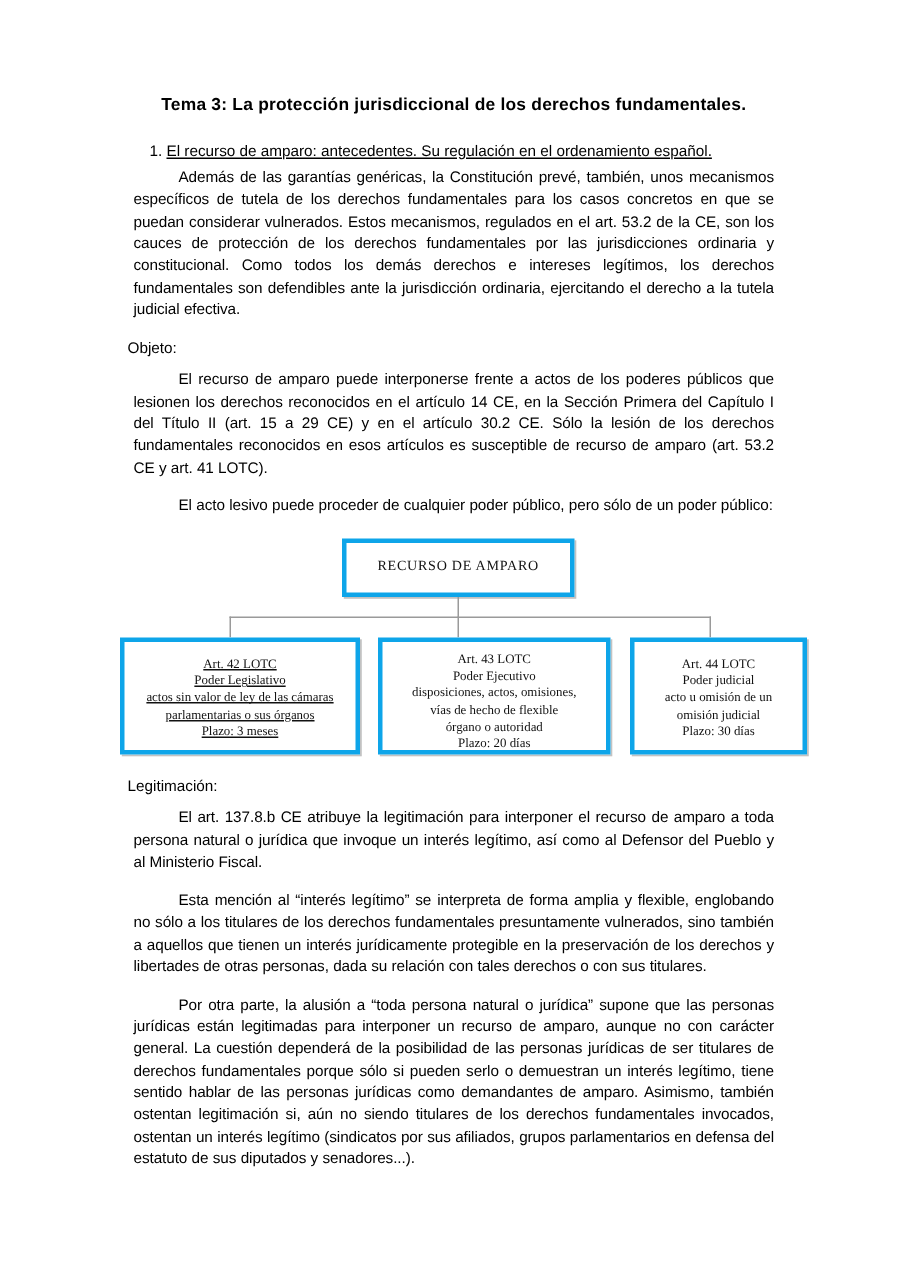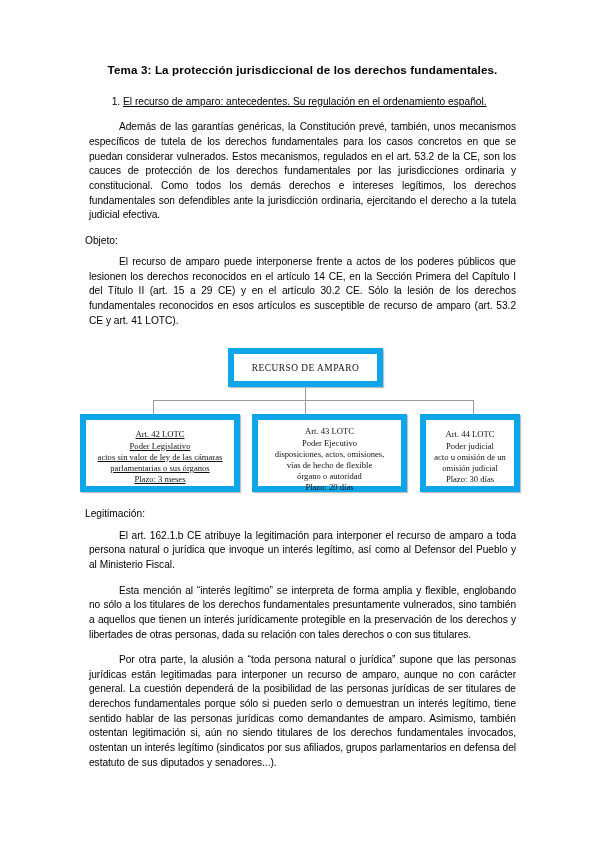--- a/index.html
+++ b/index.html
@@ -25,21 +25,21 @@
   }
   .doc-title {
     font-size: 11.6px;
     font-weight: bold;
     text-align: center;
     letter-spacing: 0.15px;
     margin: 0 0 17px 0;
     line-height: 1.35;
   }
   ol.numbered {
-    margin: 12px;
+    margin: 0;
     padding: 0 0 0 26px;
     list-style-type: decimal;
   }
   ol.numbered > li {
     font-size: 10.2px;
     line-height: 1.35;
   }
   ol.numbered > li > span {
     text-decoration: underline;
   }
@@ -63,21 +63,21 @@
   
   .diagram {
     position: relative;
     width: 440px;
     height: 152px;
     margin: 9px 0 0 -5px;
   }
   .dbox {
     position: absolute;
     box-sizing: border-box;
-    border: 6px solid #0ea5e9;
+    border: 3px solid #0ea5e9;
     background: #ffffff;
     font-family: "Liberation Serif", serif;
     font-size: 8.6px;
     line-height: 1.30;
     text-align: center;
     color: #111111;
     box-shadow: 1.2px 1.2px 0 rgba(120,120,120,0.45);
   }
   .dbox-top {
     left: 148px;
@@ -90,21 +90,21 @@
     align-items: center;
     justify-content: center;
   }
   .dbox-leaf {
     top: 70px;
     height: 78px;
     padding: 9px 4px 0 4px;
   }
   .dbox-a { left: 0px;   width: 160px; text-decoration: underline; }
   .dbox-b { left: 172px; width: 155px; padding-top: 6px; }
-  .dbox-c { left: 340px; width: 100px; }
+  .dbox-c { left: 340px; width: 118px; }
   .dline {
     position: absolute;
     background: #9a9a9a;
   }
   .stem      { left: 225px; top: 43px;  width: 1px; height: 14px; }
   .bus       { left: 73px;  top: 56px;  width: 321px; height: 1px; }
   .drop-a    { left: 73px;  top: 56px;  width: 1px; height: 14px; }
   .drop-b    { left: 225px; top: 56px;  width: 1px; height: 14px; }
   .drop-c    { left: 393px; top: 56px;  width: 1px; height: 14px; }
 </style>
@@ -118,20 +118,21 @@
   <ol class="numbered">
     <li><span>El recurso de amparo: antecedentes. Su regulación en el ordenamiento español.</span></li>
   </ol>
 
   <p class="body">Además de las garantías genéricas, la Constitución prevé, también, unos mecanismos específicos de tutela de los derechos fundamentales para los casos concretos en que se puedan considerar vulnerados. Estos mecanismos, regulados en el art. 53.2 de la CE, son los cauces de protección de los derechos fundamentales por las jurisdicciones ordinaria y constitucional. Como todos los demás derechos e intereses legítimos, los derechos fundamentales son defendibles ante la jurisdicción ordinaria, ejercitando el derecho a la tutela judicial efectiva.</p>
 
   <div class="section-head">Objeto:</div>
   <div class="gap-sm"></div>
   <p class="body">El recurso de amparo puede interponerse frente a actos de los poderes públicos que lesionen los derechos reconocidos en el artículo 14 CE, en la Sección Primera del Capítulo I del Título II (art. 15 a 29 CE) y en el artículo 30.2 CE. Sólo la lesión de los derechos fundamentales reconocidos en esos artículos es susceptible de recurso de amparo (art. 53.2 CE y art. 41 LOTC).</p>
   <div class="gap-sm"></div>
+  <p class="body">El acto lesivo puede proceder de cualquier poder público, pero sólo de un poder público:</p>
 
   <div class="diagram">
 
     <div class="dbox dbox-top">
       <span>RECURSO DE AMPARO</span>
     </div>
 
     <div class="dline stem"></div>
     <div class="dline bus"></div>
     <div class="dline drop-a"></div>
@@ -160,19 +161,19 @@
       <div>Poder judicial</div>
       <div>acto u omisión de un</div>
       <div>omisión judicial</div>
       <div>Plazo: 30 días</div>
     </div>
 
   </div>
 
   <div class="section-head">Legitimación:</div>
   <div class="gap-sm"></div>
-  <p class="body">El art. 162.1.b CE atribuye la legitimación para interponer el recurso de amparo a toda persona natural o jurídica que invoque un interés legítimo, así como al Defensor del Pueblo y al Ministerio Fiscal.</p>
+  <p class="body">El art. 137.8.b CE atribuye la legitimación para interponer el recurso de amparo a toda persona natural o jurídica que invoque un interés legítimo, así como al Defensor del Pueblo y al Ministerio Fiscal.</p>
   <div class="gap-sm"></div>
   <p class="body">Esta mención al “interés legítimo” se interpreta de forma amplia y flexible, englobando no sólo a los titulares de los derechos fundamentales presuntamente vulnerados, sino también a aquellos que tienen un interés jurídicamente protegible en la preservación de los derechos y libertades de otras personas, dada su relación con tales derechos o con sus titulares.</p>
   <div class="gap-sm"></div>
   <p class="body">Por otra parte, la alusión a “toda persona natural o jurídica” supone que las personas jurídicas están legitimadas para interponer un recurso de amparo, aunque no con carácter general. La cuestión dependerá de la posibilidad de las personas jurídicas de ser titulares de derechos fundamentales porque sólo si pueden serlo o demuestran un interés legítimo, tiene sentido hablar de las personas jurídicas como demandantes de amparo. Asimismo, también ostentan legitimación si, aún no siendo titulares de los derechos fundamentales invocados, ostentan un interés legítimo (sindicatos por sus afiliados, grupos parlamentarios en defensa del estatuto de sus diputados y senadores...).</p>
 
 </div>
 
 </body></html>

